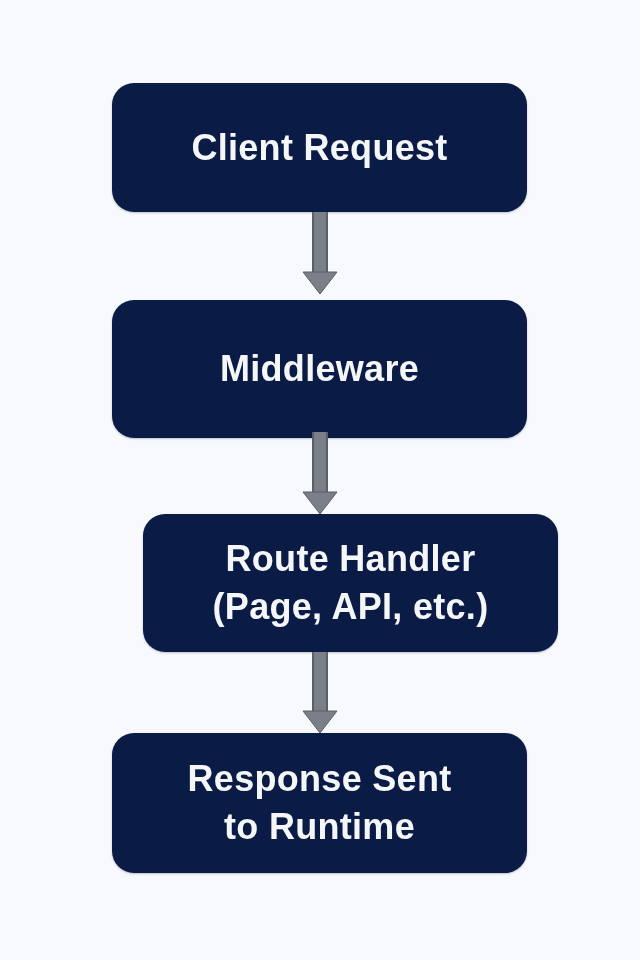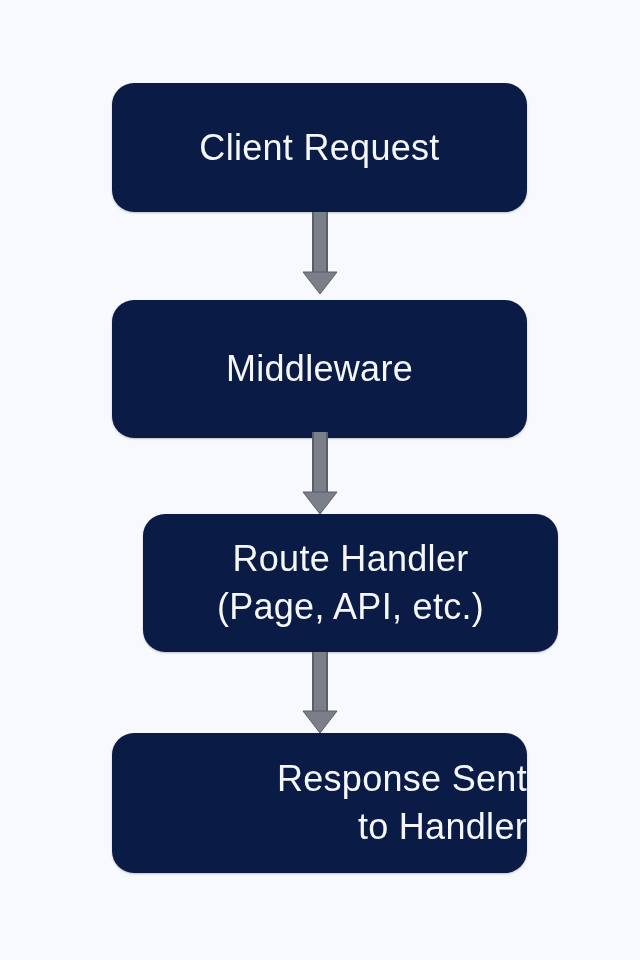--- a/index.html
+++ b/index.html
@@ -26,30 +26,30 @@
     width: 415px;
     background: var(--node-fill);
     border-radius: 22px;
     color: var(--node-text);
     display: flex;
     flex-direction: column;
     align-items: center;
     justify-content: center;
     text-align: center;
     font-size: 36px;
-    font-weight: 400;
+    font-weight: 700;
     line-height: 1.32;
     letter-spacing: 0.3px;
     box-shadow: 0 1px 2px rgba(10, 20, 50, 0.25);
   }
   .node .line { display: block; white-space: pre; }
   .node-1 { top: 83px;  height: 129px; }
   .node-2 { top: 300px; height: 138px; }
   .node-3 { top: 514px; height: 138px; margin-left: 31px; }
-  .node-4 { top: 733px; height: 140px; align-items: flex-end; }
+  .node-4 { top: 733px; height: 140px; }
   .arrow {
     position: absolute;
     left: 300px;
     width: 40px;
     display: block;
   }
   .arrow-1 { top: 212px; height: 82px; }
   .arrow-2 { top: 432px; height: 82px; }
   .arrow-3 { top: 652px; height: 81px; }
   .arrow rect {
@@ -91,16 +91,16 @@
     <span class="line">(Page, API, etc.)</span>
   </div>
 
   <svg class="arrow arrow-3" viewBox="0 0 40 81" xmlns="http://www.w3.org/2000/svg">
     <rect x="13" y="-3" width="14" height="64"></rect>
     <polygon points="3,59 37,59 20,81"></polygon>
   </svg>
 
   <div class="node node-4">
     <span class="line">Response Sent</span>
-    <span class="line">to Handler</span>
+    <span class="line">to Runtime</span>
   </div>
 
 </div>
 
 </body></html>

